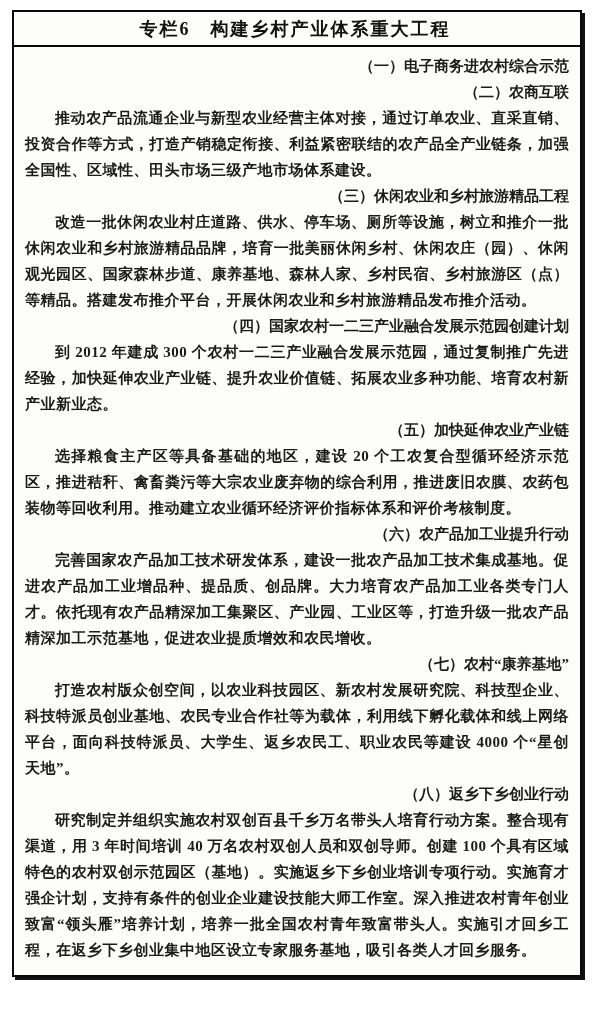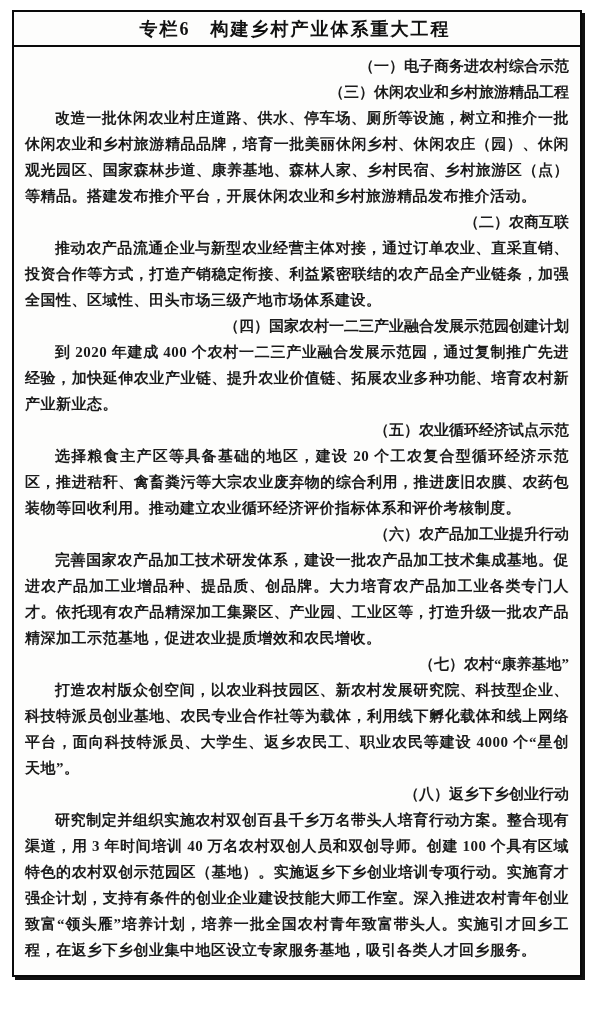--- a/index.html
+++ b/index.html
@@ -62,36 +62,36 @@
 <div class="page">
   <div class="panel">
     <div class="panel-title">专栏6　构建乡村产业体系重大工程</div>
     <div class="panel-body">
 
       <section>
         <p class="sec-heading">（一）电子商务进农村综合示范</p>
       </section>
 
       <section>
+        <p class="sec-heading">（二）农商互联</p>
+        <p class="sec-paragraph">推动农产品流通企业与新型农业经营主体对接，通过订单农业、直采直销、投资合作等方式，打造产销稳定衔接、利益紧密联结的农产品全产业链条，加强全国性、区域性、田头市场三级产地市场体系建设。</p>
+      </section>
+
+      <section>
         <p class="sec-heading">（三）休闲农业和乡村旅游精品工程</p>
         <p class="sec-paragraph">改造一批休闲农业村庄道路、供水、停车场、厕所等设施，树立和推介一批休闲农业和乡村旅游精品品牌，培育一批美丽休闲乡村、休闲农庄（园）、休闲观光园区、国家森林步道、康养基地、森林人家、乡村民宿、乡村旅游区（点）等精品。搭建发布推介平台，开展休闲农业和乡村旅游精品发布推介活动。</p>
       </section>
 
       <section>
-        <p class="sec-heading">（二）农商互联</p>
-        <p class="sec-paragraph">推动农产品流通企业与新型农业经营主体对接，通过订单农业、直采直销、投资合作等方式，打造产销稳定衔接、利益紧密联结的农产品全产业链条，加强全国性、区域性、田头市场三级产地市场体系建设。</p>
+        <p class="sec-heading">（四）国家农村一二三产业融合发展示范园创建计划</p>
+        <p class="sec-paragraph">到 2012 年建成 300 个农村一二三产业融合发展示范园，通过复制推广先进经验，加快延伸农业产业链、提升农业价值链、拓展农业多种功能、培育农村新产业新业态。</p>
       </section>
 
       <section>
-        <p class="sec-heading">（四）国家农村一二三产业融合发展示范园创建计划</p>
-        <p class="sec-paragraph">到 2020 年建成 400 个农村一二三产业融合发展示范园，通过复制推广先进经验，加快延伸农业产业链、提升农业价值链、拓展农业多种功能、培育农村新产业新业态。</p>
-      </section>
-
-      <section>
-        <p class="sec-heading">（五）农业循环经济试点示范</p>
+        <p class="sec-heading">（五）加快延伸农业产业链</p>
         <p class="sec-paragraph">选择粮食主产区等具备基础的地区，建设 20 个工农复合型循环经济示范区，推进秸秆、禽畜粪污等大宗农业废弃物的综合利用，推进废旧农膜、农药包装物等回收利用。推动建立农业循环经济评价指标体系和评价考核制度。</p>
       </section>
 
       <section>
         <p class="sec-heading">（六）农产品加工业提升行动</p>
         <p class="sec-paragraph">完善国家农产品加工技术研发体系，建设一批农产品加工技术集成基地。促进农产品加工业增品种、提品质、创品牌。大力培育农产品加工业各类专门人才。依托现有农产品精深加工集聚区、产业园、工业区等，打造升级一批农产品精深加工示范基地，促进农业提质增效和农民增收。</p>
       </section>
 
       <section>
         <p class="sec-heading">（七）农村“康养基地”</p>

